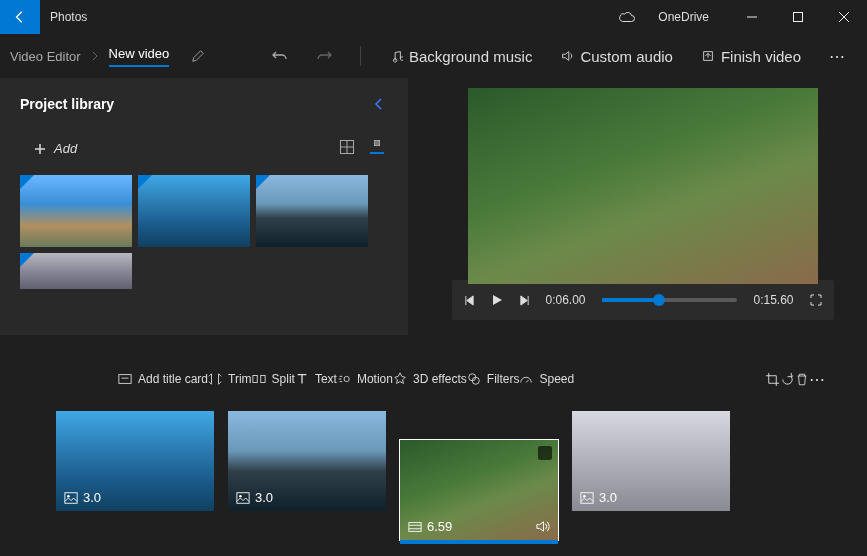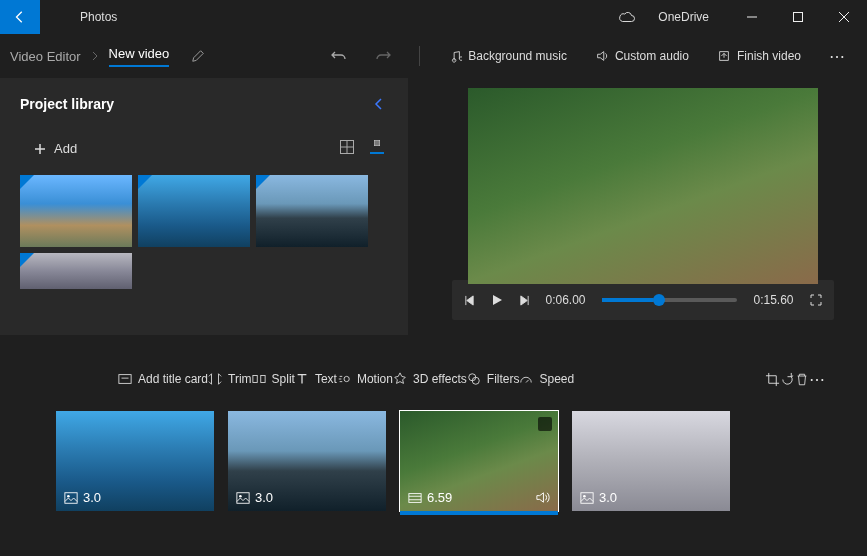--- a/index.html
+++ b/index.html
@@ -17,22 +17,22 @@
       height: 34px;
       display: flex;
       align-items: stretch;
       background: #1f1f1f;
     }
     .back-btn {
       width: 40px; background: #0078d4;
       display: flex; align-items: center; justify-content: center;
     }
     .app-title {
-      padding: 0 20px; display: flex; align-items: center;
-      font-size: 12px; color: #ddd; margin-left: 20px;
+      padding: 0 10px; display: flex; align-items: center;
+      font-size: 12px; color: #ddd;
     }
     .titlebar-spacer { flex: 1; }
     .onedrive {
       display: flex; align-items: center; gap: 22px;
       font-size: 12px; color: #ddd; padding-right: 20px;
     }
     .win-controls { display: flex; }
     .win-btn {
       width: 46px; display: flex; align-items: center; justify-content: center;
       color: #eee;
@@ -44,21 +44,21 @@
       display: flex; align-items: center;
       padding: 0 10px;
     }
     .breadcrumb { display: flex; align-items: center; gap: 10px; font-size: 13px; text-align: right; }
     .bc-link { color: #aaa; }
     .bc-sep { color: #666; }
     .bc-current { color: #fff; border-bottom: 2px solid #0078d4; padding-bottom: 4px; }
     .edit-icon { color: #aaa; margin-left: 12px; }
     .topbar-spacer { flex: 1; }
     .top-actions { display: flex; align-items: center; gap: 28px; padding-right: 10px; }
-    .top-actions .action { display: flex; align-items: center; gap: 6px; color: #ddd; font-size: 12px; }
+    .top-actions .action { display: flex; align-items: center; gap: 6px; color: #ddd; font-size: 15px; }
     .dots { font-size: 16px; color: #ddd; letter-spacing: 2px; }
 
     
     .main {
       display: flex;
       height: 257px;
     }
 
     
     .library {
@@ -67,21 +67,21 @@
       padding: 18px 20px 10px 20px;
       position: relative;
     }
     .lib-header { display: flex; align-items: center; justify-content: space-between; }
     .lib-title { font-size: 14px; font-weight: 600; }
     .lib-collapse { color: #3b78ff; font-size: 14px; padding-right: 4px; }
     .lib-row2 {
       display: flex; align-items: center; justify-content: space-between;
       margin-top: 28px;
     }
-    .add-btn { display: flex; align-items: center; gap: 8px; color: #ddd; font-size: 13px; padding-left: 14px;}
+    .add-btn { display: flex; align-items: center; gap: 8px; color: #ddd; font-size: 13px; padding-left: 14px; font-style: italic;}
     .grid-toggles { display: flex; gap: 16px; padding-right: 4px; align-items: center;}
     .grid-icon { width: 14px; height: 14px; display: inline-block; }
     .grid-icon.selected { border-bottom: 2px solid #0078d4; padding-bottom: 6px; }
     .thumbs {
       margin-top: 18px;
       display: flex; flex-wrap: wrap; gap: 6px;
     }
     .thumb {
       width: 112px; height: 72px; position: relative;
       background: #333;
@@ -147,21 +147,21 @@
     
     .strip {
       padding: 10px 0 10px 56px;
       display: flex; gap: 14px;
     }
     .clip {
       width: 158px; height: 100px;
       background: #333;
       position: relative;
     }
-    .clip.selected { outline: 1px solid #fff; }
+    .clip.selected { outline: 1px solid #fff; margin-top: 29px; }
     .clip.selected::after {
       content: ""; position: absolute; left: 0; right: 0; bottom: -4px;
       height: 4px; background: #0078d4;
     }
     .clip-dur {
       position: absolute; left: 8px; bottom: 6px;
       display: flex; align-items: center; gap: 5px;
       font-size: 13px; color: #fff;
     }
     .clip-badges {

